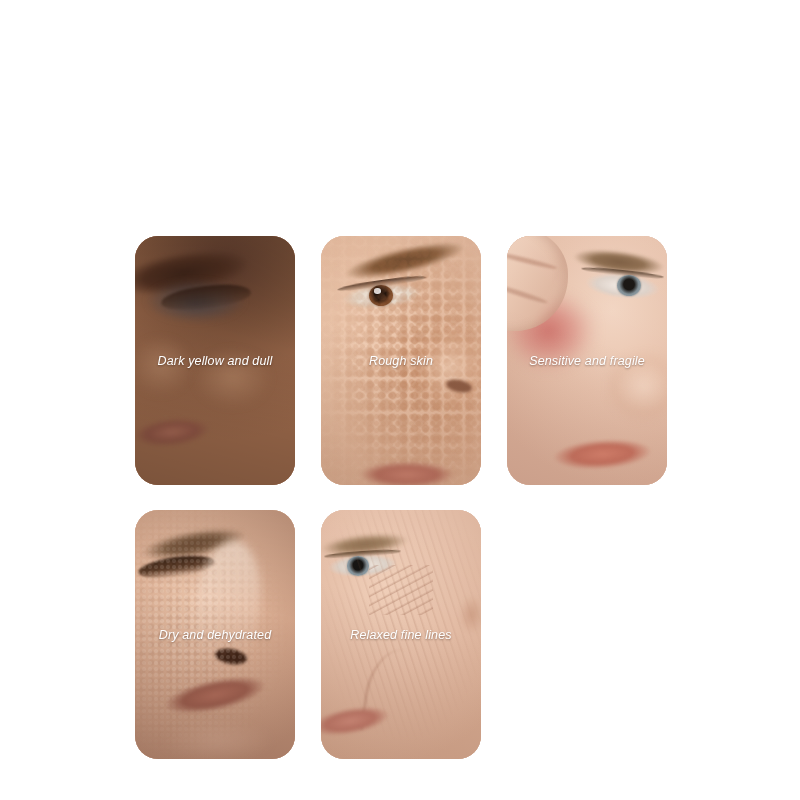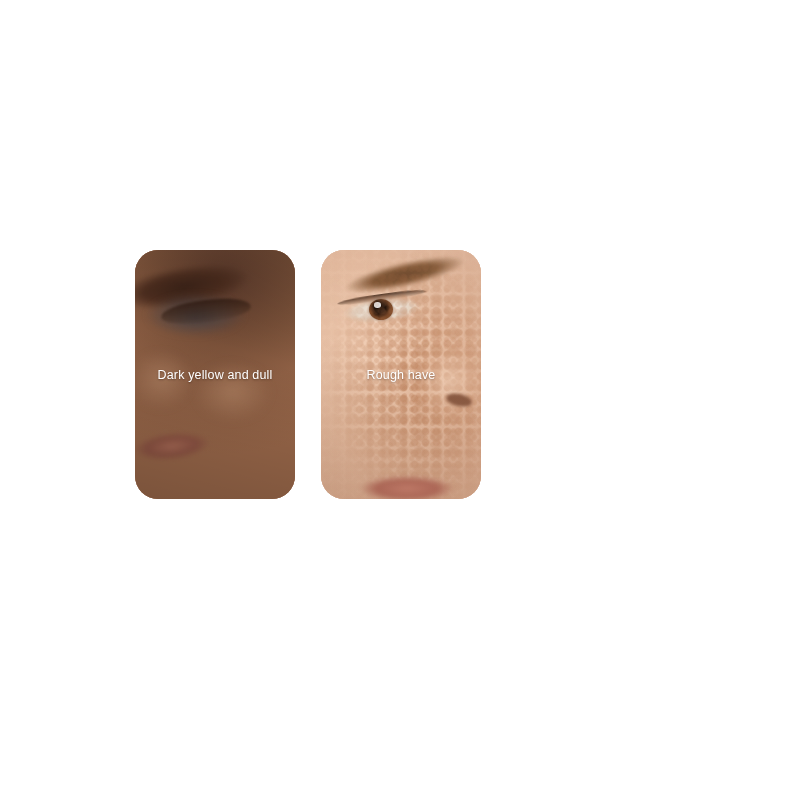--- a/index.html
+++ b/index.html
@@ -45,28 +45,29 @@
     font-weight: 400;
     line-height: 32px;
     color: #1b1b1b;
     letter-spacing: -0.1px;
     transform: scaleX(0.97);
   }
 
   
   .grid {
     position: absolute;
-    top: 250px;
+    top: 236px;
     left: 135px;
     width: 532px;
     display: grid;
     grid-template-columns: repeat(3, 160px);
     grid-template-rows: repeat(2, 249px);
     column-gap: 26px;
     row-gap: 25px;
+    font-style: italic;
   }
 
   .tile {
     position: relative;
     width: 160px;
     height: 249px;
     border-radius: 23px;
     overflow: hidden;
     background: #c69a84;
   }
@@ -502,21 +503,68 @@
         <div class="brow"></div>
         <div class="eyewhite"></div>
         <div class="lashline"></div>
         <div class="iris"></div>
         <div class="freckles"></div>
         <div class="nose"></div>
         <div class="nostril"></div>
         <div class="lips"></div>
         <div class="shade"></div>
       </div>
-      <div class="caption">Rough have</div>
+      <div class="caption">Rough skin</div>
     </div>
 
-
-
-
+    <div class="tile t3">
+      <div class="photo">
+        <div class="base"></div>
+        <div class="brow"></div>
+        <div class="eyewhite"></div>
+        <div class="lashline"></div>
+        <div class="iris"></div>
+        <div class="redness"></div>
+        <div class="fingers"></div>
+        <div class="fingerline1"></div>
+        <div class="fingerline2"></div>
+        <div class="nose"></div>
+        <div class="lips"></div>
+        <div class="shade"></div>
+      </div>
+      <div class="caption">Sensitive and fragile</div>
+    </div>
+
+    <div class="tile t4">
+      <div class="photo">
+        <div class="base"></div>
+        <div class="brow"></div>
+        <div class="eye"></div>
+        <div class="noseridge"></div>
+        <div class="nostril"></div>
+        <div class="flake"></div>
+        <div class="lips"></div>
+        <div class="chin"></div>
+        <div class="shade"></div>
+      </div>
+      <div class="caption">Dry and dehydrated</div>
+    </div>
+
+
+    <div class="tile t6">
+      <div class="photo">
+        <div class="base"></div>
+        <div class="brow"></div>
+        <div class="eyewhite"></div>
+        <div class="lashline"></div>
+        <div class="iris"></div>
+        <div class="wrinkles"></div>
+        <div class="crowsfeet"></div>
+        <div class="nasofold"></div>
+        <div class="ear"></div>
+        <div class="lips"></div>
+        <div class="shade"></div>
+      </div>
+      <div class="caption">Relaxed fine lines</div>
+    </div>
 
   </div>
 </div>
 
 </body></html>

